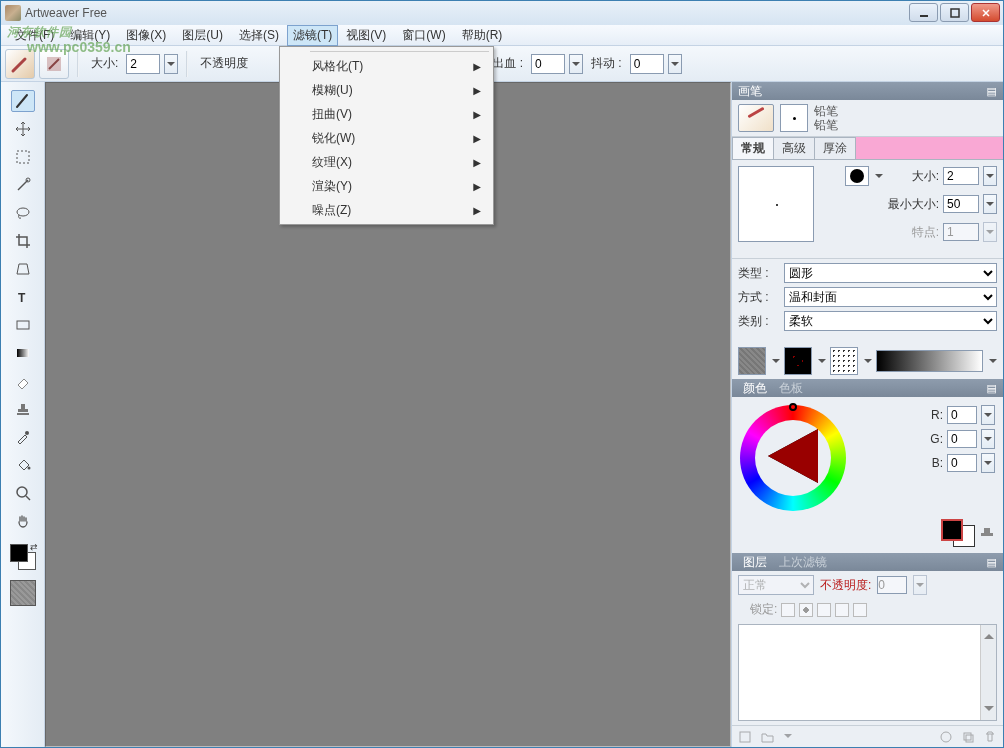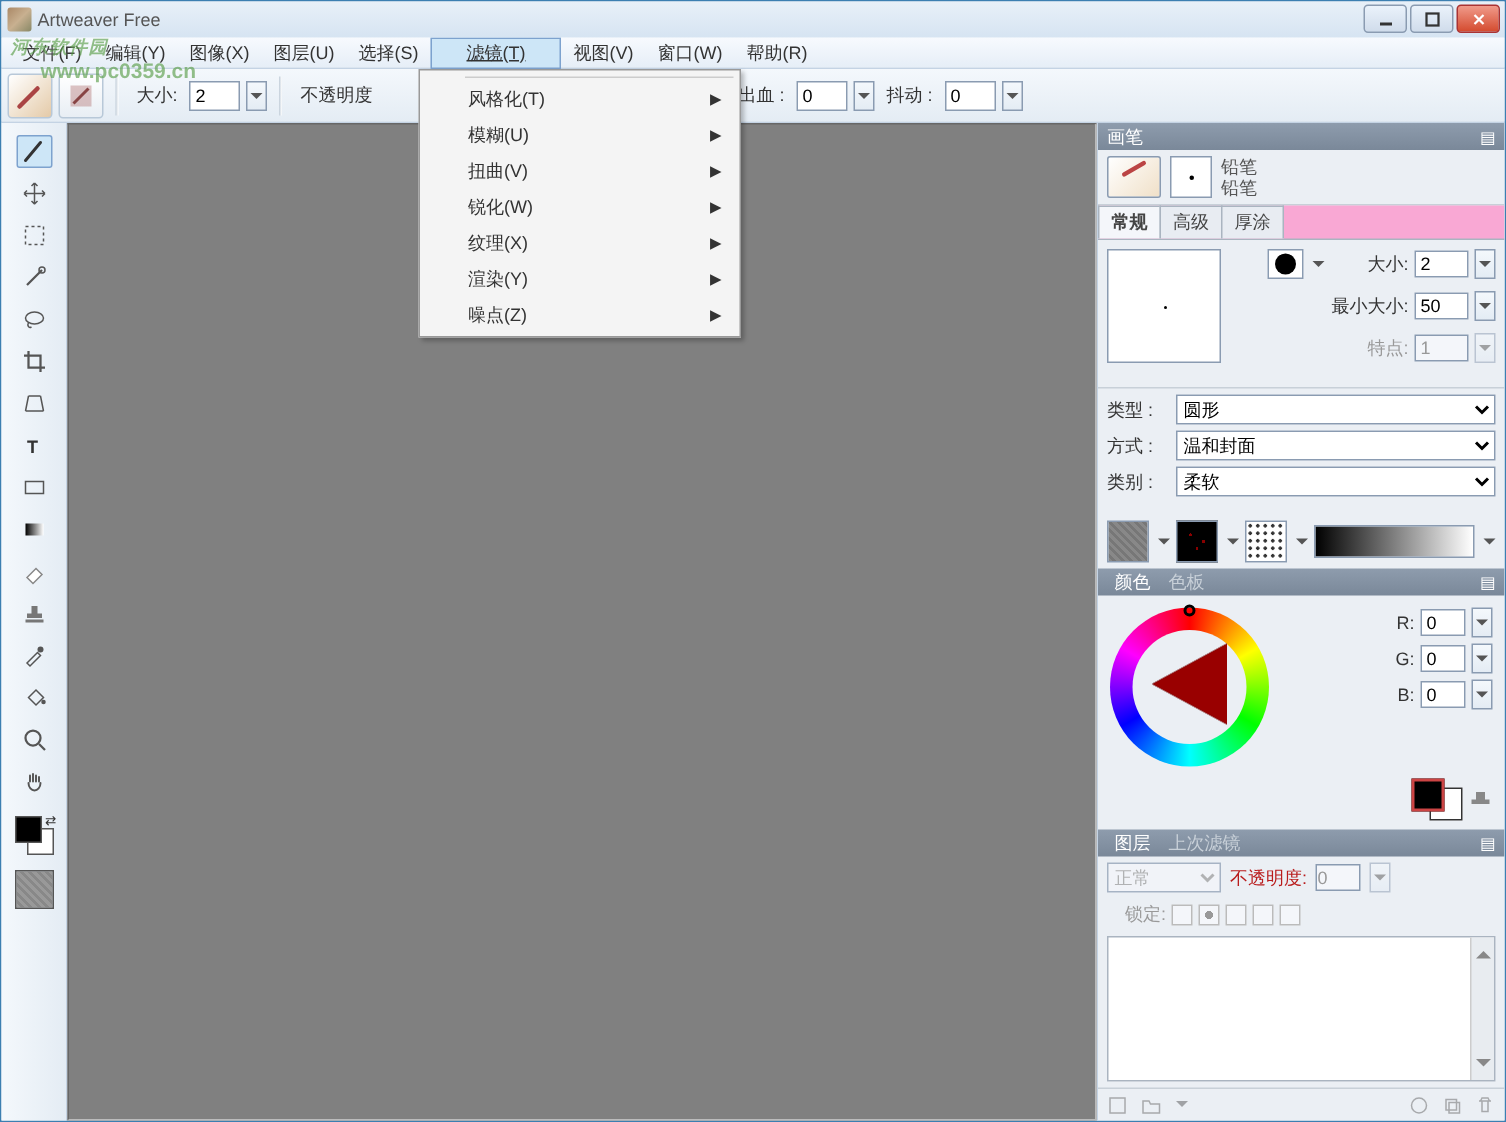--- a/index.html
+++ b/index.html
@@ -7,21 +7,21 @@
 .window { width: 1004px; height: 748px; border: 1px solid #3c7fb1; position: relative; background: #fff; }
 .titlebar { height: 24px; background: linear-gradient(#e8f0f8, #d6e4f2); display: flex; align-items: center; padding: 0 4px; position: relative; }
 .titlebar .icon { width: 16px; height: 16px; background: linear-gradient(135deg,#a86,#c8b090,#886); border-radius:2px; margin-right:4px;}
 .titlebar .title { color: #555; }
 .win-btns { position: absolute; right: 3px; top: 2px; display: flex; }
 .win-btn { width: 29px; height: 19px; margin-left: 2px; border: 1px solid #8a9bb1; border-radius: 3px; background: linear-gradient(#eaf2fb,#d0dceb); display:flex; align-items:center; justify-content:center; font-size:10px; font-family: Arial;}
 .win-btn.close { background: linear-gradient(#f09a8a,#d44b2f); border-color:#a33; color:#fff;}
 .win-btn svg { width:12px; height:10px; }
 .menubar { height: 21px; background: linear-gradient(#f7fafe,#e6eef7); border-bottom: 1px solid #c4d3e4; display: flex; align-items: center; padding-left: 6px; }
 .menubar .m { padding: 2px 8px; color: #333; cursor: default; }
-.menubar .m.active { background: #cde6f7; border: 1px solid #7da2ce; padding: 1px 23px; text-decoration: underline; }
+.menubar .m.active { background: #cde6f7; border: 1px solid #7da2ce; padding: 1px 5px; }
 .toolbar { height: 36px; background: linear-gradient(#f4f8fc,#e4ecf4); border-bottom: 1px solid #c4d3e4; display:flex; align-items:center; padding-left:4px; gap:4px;}
 .tb-btn { width:30px; height:30px; border:1px solid #b8c8d8; border-radius:3px; background:linear-gradient(#fff,#e8eef4); display:flex; align-items:center; justify-content:center;}
 .tb-btn.brush1 { background: linear-gradient(135deg,#fff,#e4caa8);}
 .sep { width:2px; height:26px; background: linear-gradient(90deg,#c0ccd8,#fff); margin:0 4px;}
 .tb-label { color:#333; margin: 0 4px;}
 .tb-input { width:34px; height:20px; border:1px solid #8a9bb1; background:#fff; text-align:left; padding:0 3px;}
 .tb-dd { width:14px; height:20px; border:1px solid #8a9bb1; background:linear-gradient(#f4f8fc,#e4ecf4); display:inline-flex; align-items:center; justify-content:center;}
 .tb-dd::after{content:"";border:4px solid transparent;border-top-color:#555;margin-top:4px;}
 
 .body-row { display:flex; height: calc(748px - 24px - 21px - 36px - 2px); }

